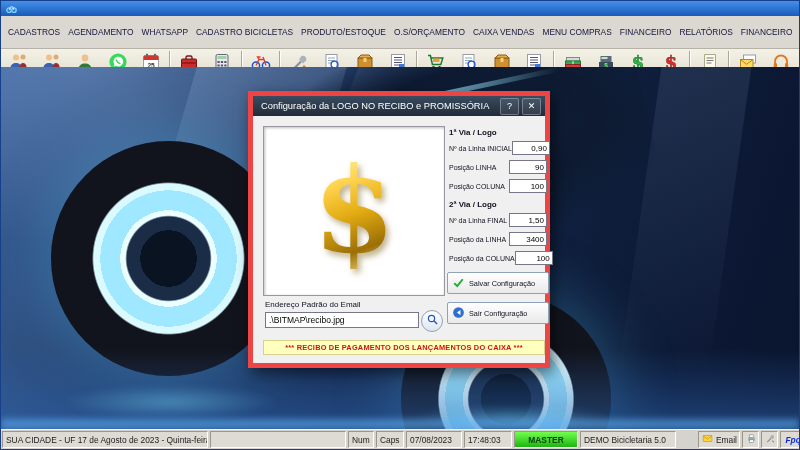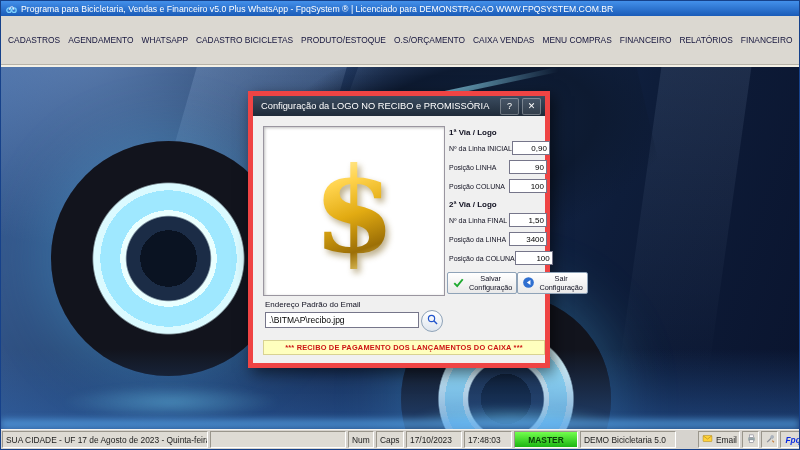--- a/index.html
+++ b/index.html
@@ -7,21 +7,21 @@
     font-family:"Liberation Sans",sans-serif;background:#d6d3ce;
     border:1px solid #16418a;box-sizing:border-box;cursor:default;}
   
   .titlebar{height:15px;background:linear-gradient(#4390ea,#1a5bb8);
     display:flex;align-items:center;gap:4px;padding:0 5px;}
   .title-icon{width:11px;height:11px;flex:0 0 auto;}
   .title-icon svg{width:11px;height:11px;display:block;}
   .title-text{color:#fff;font-size:8.7px;white-space:nowrap;overflow:hidden;}
   
   .menubar{height:16px;background:#dbd8d1;border-bottom:1px solid #b6b2a8;
-    display:flex;align-items:center;padding:16px 3px;}
+    display:flex;align-items:center;padding:8px 3px;}
   .menu-item{font-size:8.4px;color:#14143c;padding:1px 4px;display:flex;align-items:center;gap:2px;white-space:nowrap;}
   
   .toolbar{height:36px;background:linear-gradient(#f4f1e6,#dcd8ca);
     border-bottom:1px solid #a39f93;display:flex;align-items:flex-start;padding:1px 2px;}
   .tb-btn{width:31px;height:34px;display:flex;flex-direction:column;align-items:center;
     justify-content:flex-start;padding-top:1px;border:1px solid transparent;border-radius:2px;}
   .tb-icon{width:20px;height:20px;}
   .tb-icon svg{width:20px;height:20px;display:block;}
   .tb-label{font-size:7px;font-weight:bold;line-height:1;margin-top:1px;white-space:nowrap;}
   .tb-sep{width:0;height:31px;border-left:1px solid #aaa69a;border-right:1px solid #fdfcf8;margin:1px 2px;}
@@ -70,21 +70,21 @@
     background:linear-gradient(160deg,#fff2b0 5%,#ffd34d 28%,#e2ab12 52%,#9c6f06 78%,#ffe98a 100%);
     -webkit-background-clip:text;background-clip:text;color:transparent;
     filter:drop-shadow(3px 4px 3px rgba(110,80,0,.45));}
   .fields{position:absolute;left:196px;top:10px;width:98px;}
   .f-heading{font-size:8px;font-weight:bold;color:#101020;margin:2px 0 4px;}
   .f-heading.h2{margin-top:7px;}
   .f-row{display:flex;align-items:center;justify-content:space-between;margin-bottom:5px;height:14px;}
   .f-label{font-size:7px;color:#101020;white-space:nowrap;}
   .f-input{width:32px;height:12px;font-size:8px;text-align:right;border:1px solid #76768a;
     background:#fff;padding:0 2px;font-family:inherit;box-sizing:content-box;}
-  .dlg-buttons{position:absolute;left:194px;top:156px;width:102px;display:flex;flex-direction:row;}
+  .dlg-buttons{position:absolute;left:194px;top:156px;width:102px;display:flex;flex-direction:column;gap:8px;}
   .dlg-action{height:22px;display:flex;align-items:center;gap:4px;padding:0 4px;
     background:linear-gradient(#ffffff,#e9e9e9);border:1px solid #8fa3b8;border-radius:2px;
     font-size:7.3px;color:#101020;cursor:pointer;font-family:inherit;}
   .dlg-action svg{width:13px;height:13px;flex:0 0 auto;}
   .path-label{position:absolute;left:12px;top:184px;font-size:8px;color:#101020;}
   .path-input{position:absolute;left:12px;top:196px;width:146px;height:14px;font-size:8.5px;
     border:1px solid #76768a;background:#fff;padding:0 3px;font-family:inherit;}
   .search-btn{position:absolute;left:168px;top:194px;width:20px;height:20px;border-radius:50%;
     background:linear-gradient(#fff,#dfe6ee);border:1px solid #8fa3b8;
     display:flex;align-items:center;justify-content:center;cursor:pointer;}
@@ -109,21 +109,20 @@
 <div class="app">
 
   <div class="titlebar">
     <span class="title-icon">
       <svg viewBox="0 0 20 20">
           <circle cx="5.5" cy="13" r="4" fill="none" stroke="#7fd4ff" stroke-width="2.4"></circle>
           <circle cx="14.5" cy="13" r="4" fill="none" stroke="#7fd4ff" stroke-width="2.4"></circle>
           <path d="M5.5 13l3-6h4l2 6" stroke="#fff" stroke-width="1.4" fill="none"></path>
         </svg>
     </span>
-    <span class="title-text">Programa para Bicicletaria, Vendas e Financeiro v5.0 Plus WhatsApp - FpqSystem ® | Licenciado para  DEMONSTRACAO WWW.FPQSYSTEM.COM.BR</span>
   </div>
 
   <div class="menubar" id="menubar">
       <span class="menu-item">
         <span>CADASTROS</span>
       </span>
       <span class="menu-item">
         <span>AGENDAMENTO</span>
       </span>
       <span class="menu-item">
@@ -502,21 +501,21 @@
         <span>SUA CIDADE - UF 17 de Agosto de 2023 - Quinta-feira</span>
       </div>
       <div class="sb-panel" style="width: 136px; flex: 0 0 136px;"></div>
       <div class="sb-panel" style="width: 26px; flex: 0 0 26px;">
         <span>Num</span>
       </div>
       <div class="sb-panel" style="width: 28px; flex: 0 0 28px;">
         <span>Caps</span>
       </div>
       <div class="sb-panel" style="width: 56px; flex: 0 0 56px;">
-        <span>17/10/2023</span>
+        <span>07/08/2023</span>
       </div>
       <div class="sb-panel" style="width: 48px; flex: 0 0 48px;">
         <span>17:48:03</span>
       </div>
       <div class="sb-panel green" style="width: 64px; flex: 0 0 64px;">
         <span>MASTER</span>
       </div>
       <div class="sb-panel" style="width: 96px; flex: 0 0 96px;">
         <span>DEMO Bicicletaria 5.0</span>
       </div>

